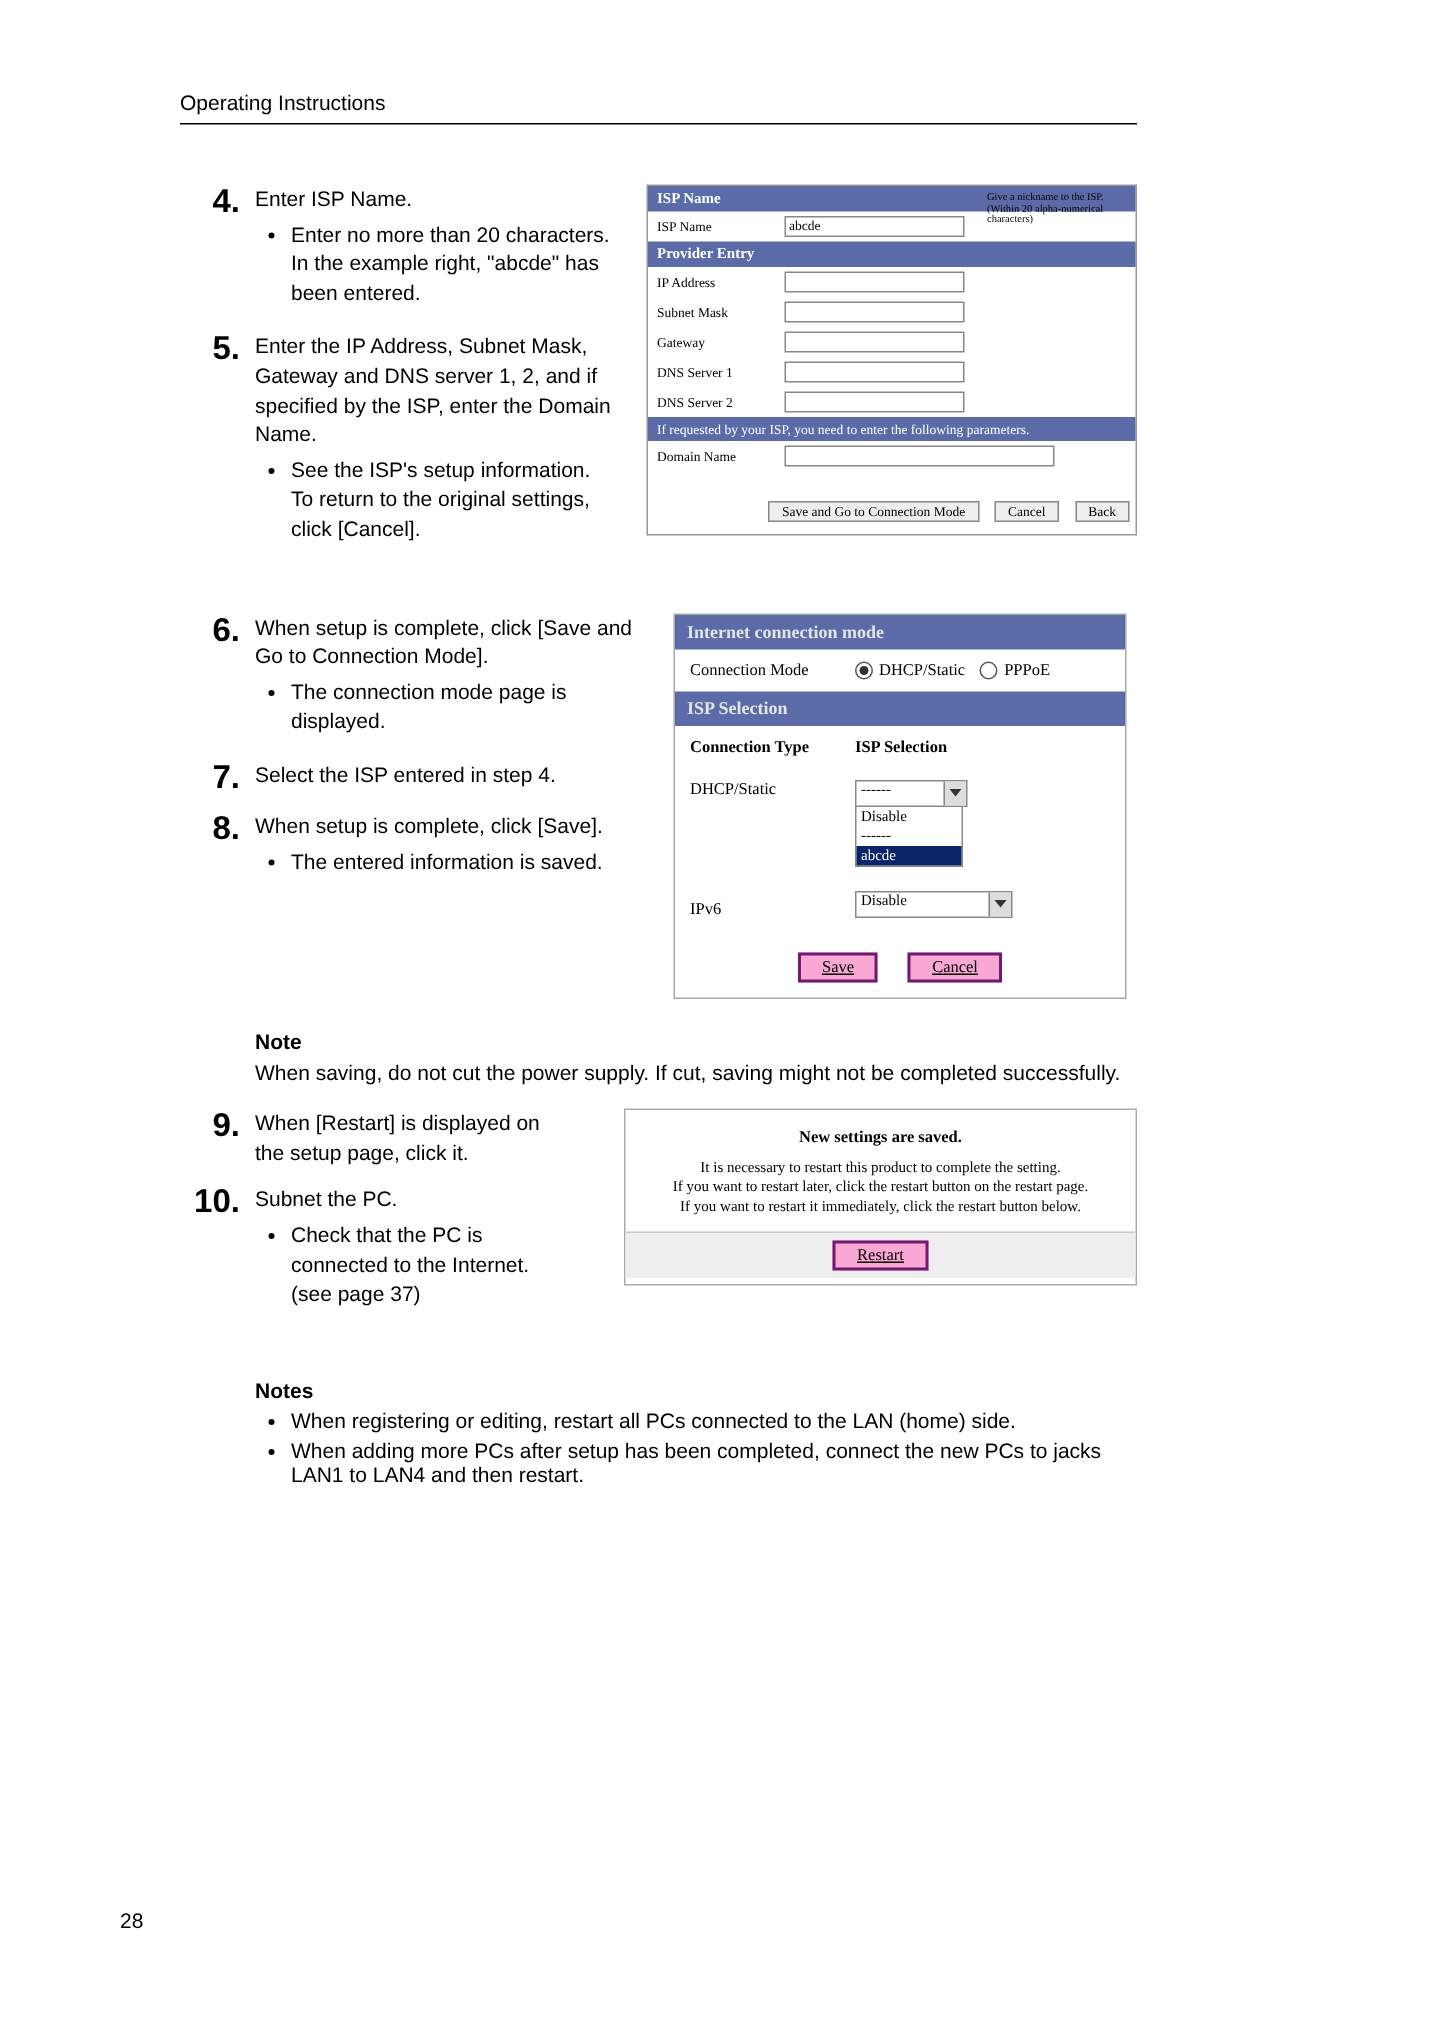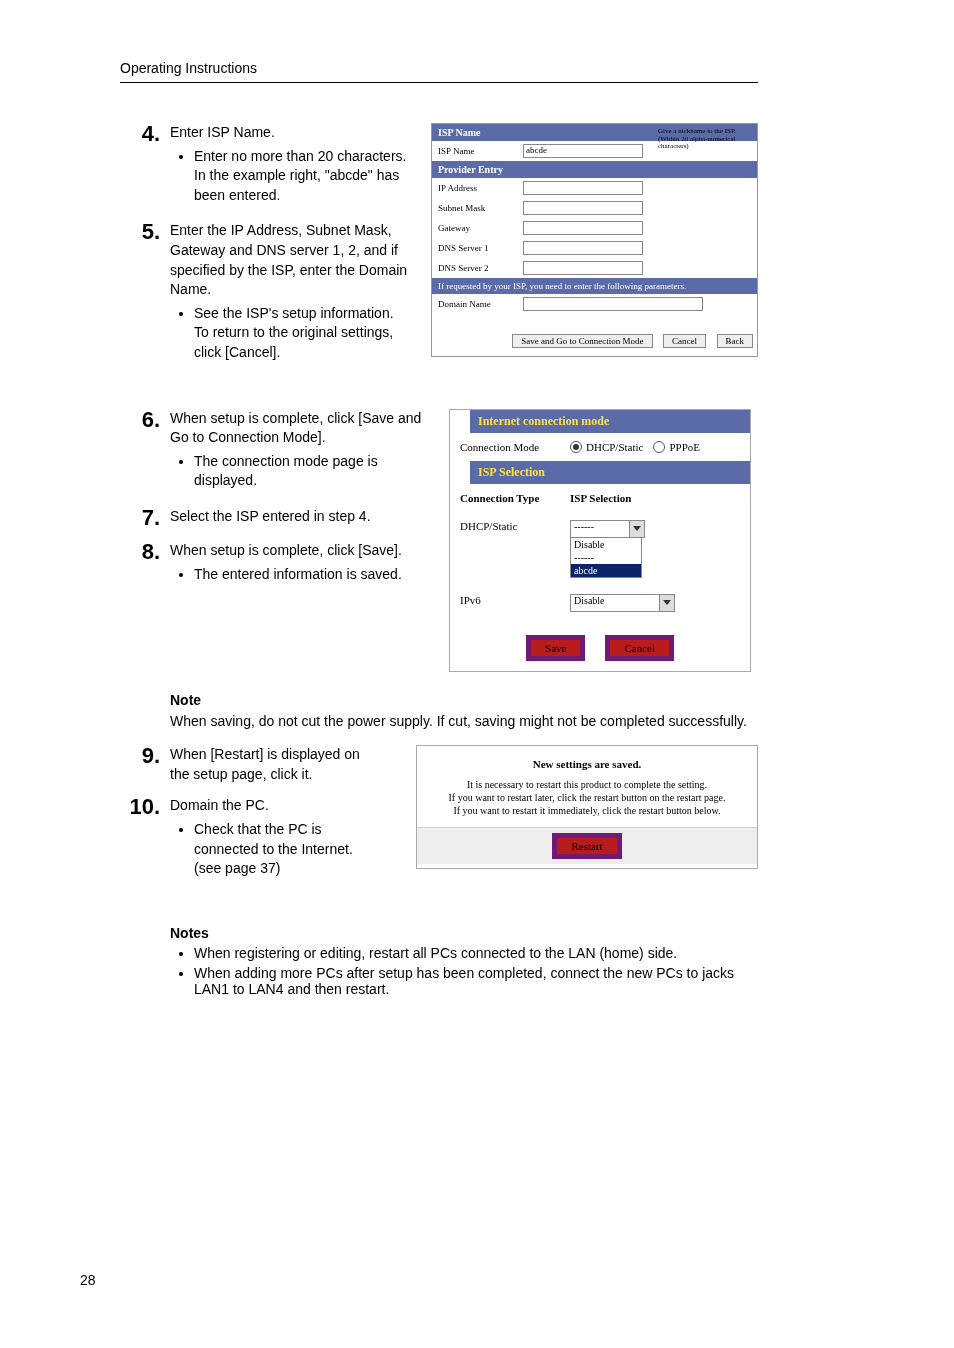--- a/index.html
+++ b/index.html
@@ -121,31 +121,30 @@
     margin: 0 4px;
   }
 
   .isp-select-shot {
     border: 1px solid #aaa;
     width: 300px;
     font-family: "Times New Roman", serif;
   }
   .isp-header {
     background: #5a6ba8;
-    color: #fde047;
+    color: #e5e5e5;
     padding: 4px 8px;
     font-size: 12px;
     font-weight: bold;
-    margin-left: 20px;
   }
   .isp-row {
     padding: 8px 10px;
     font-size: 11px;
     display: flex;
-    align-items: flex-start;
+    align-items: flex-end;
   }
   .isp-lbl {
     width: 110px;
   }
   .radio-dot {
     display: inline-block;
     width: 10px; height: 10px;
     border: 1px solid #555;
     border-radius: 50%;
     margin-right: 4px;
@@ -200,25 +199,26 @@
   .dd-option.sel {
     background: #0a246a;
     color: #fff;
   }
   .isp-btn-row {
     text-align: center;
     padding: 15px 0 10px 0;
   }
   .isp-fake-btn {
     display: inline-block;
-    border: 5px solid #701a75;
-    background: #b91c1c;
+    border: 2px solid #701a75;
+    background: #f9a8d4;
     font-size: 11px;
     padding: 2px 14px;
     margin: 0 8px;
+    text-decoration: underline;
   }
 
   .note-heading {
     font-weight: bold;
     font-size: 14px;
     margin: 20px 0 4px 50px;
   }
   .note-body {
     font-size: 14px;
     margin: 0 0 14px 50px;
@@ -402,21 +402,21 @@
     <div class="left-col">
       <div class="step-row">
         <div class="step-num">9.</div>
         <div class="step-body">
           <span>When [Restart] is displayed on the setup page, click it.</span>
         </div>
       </div>
       <div class="step-row" style="margin-top:10px;">
         <div class="step-num">10.</div>
         <div class="step-body">
-          <span>Domain the PC.</span>
+          <span>Subnet the PC.</span>
           <ul class="bullet-list">
             <li>Check that the PC is connected to the Internet. (see page 37)</li>
           </ul>
         </div>
       </div>
     </div>
     <div class="right-col">
       <div class="restart-shot">
         <div class="title">New settings are saved.</div>
         <div class="msg">

